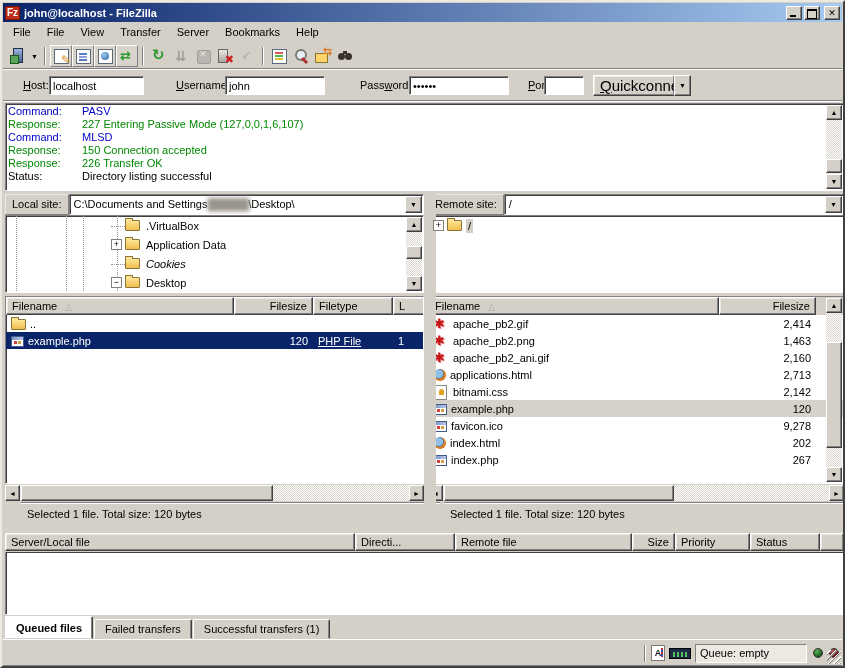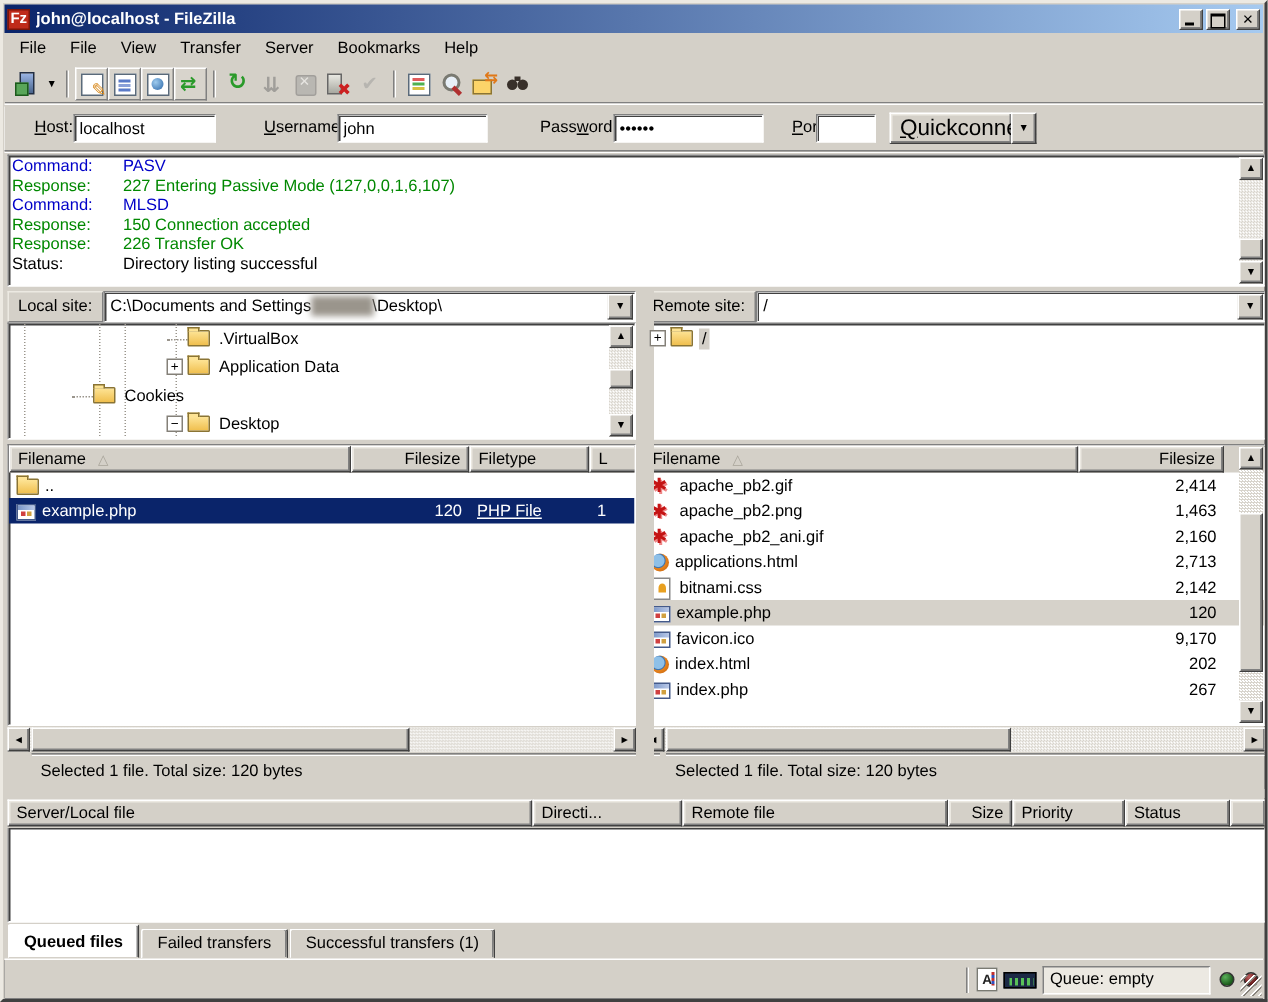--- a/index.html
+++ b/index.html
@@ -304,21 +304,21 @@
         <div class="tree-row" style="padding-left: 105px;">
           <span class="tree-spacer"></span>
           <span class="folder-ic"></span>
           <span class="tree-label">.VirtualBox</span>
         </div>
         <div class="tree-row" style="padding-left: 105px;">
           <span class="expander">+</span>
           <span class="folder-ic"></span>
           <span class="tree-label">Application Data</span>
         </div>
-        <div class="tree-row" style="padding-left: 42px;">
+        <div class="tree-row" style="padding-left: 105px; font-style: italic;">
           <span class="tree-spacer"></span>
           <span class="folder-ic"></span>
           <span class="tree-label">Cookies</span>
         </div>
         <div class="tree-row" style="padding-left: 105px;">
           <span class="expander">−</span>
           <span class="folder-ic"></span>
           <span class="tree-label">Desktop</span>
         </div>
       </div>
@@ -414,21 +414,21 @@
             <span class="fic fic-app"></span>
             <span>example.php</span>
           </div>
           <div class="fl-cell right" style="width: 97px;">120</div>
         </div>
         <div class="fl-row">
           <div class="fl-cell" style="width: 290px;">
             <span class="fic fic-app"></span>
             <span>favicon.ico</span>
           </div>
-          <div class="fl-cell right" style="width: 97px;">9,170</div>
+          <div class="fl-cell right" style="width: 97px;">9,278</div>
         </div>
         <div class="fl-row">
           <div class="fl-cell" style="width: 290px;">
             <span class="fic fic-firefox"></span>
             <span>index.html</span>
           </div>
           <div class="fl-cell right" style="width: 97px;">202</div>
         </div>
         <div class="fl-row">
           <div class="fl-cell" style="width: 290px;">

